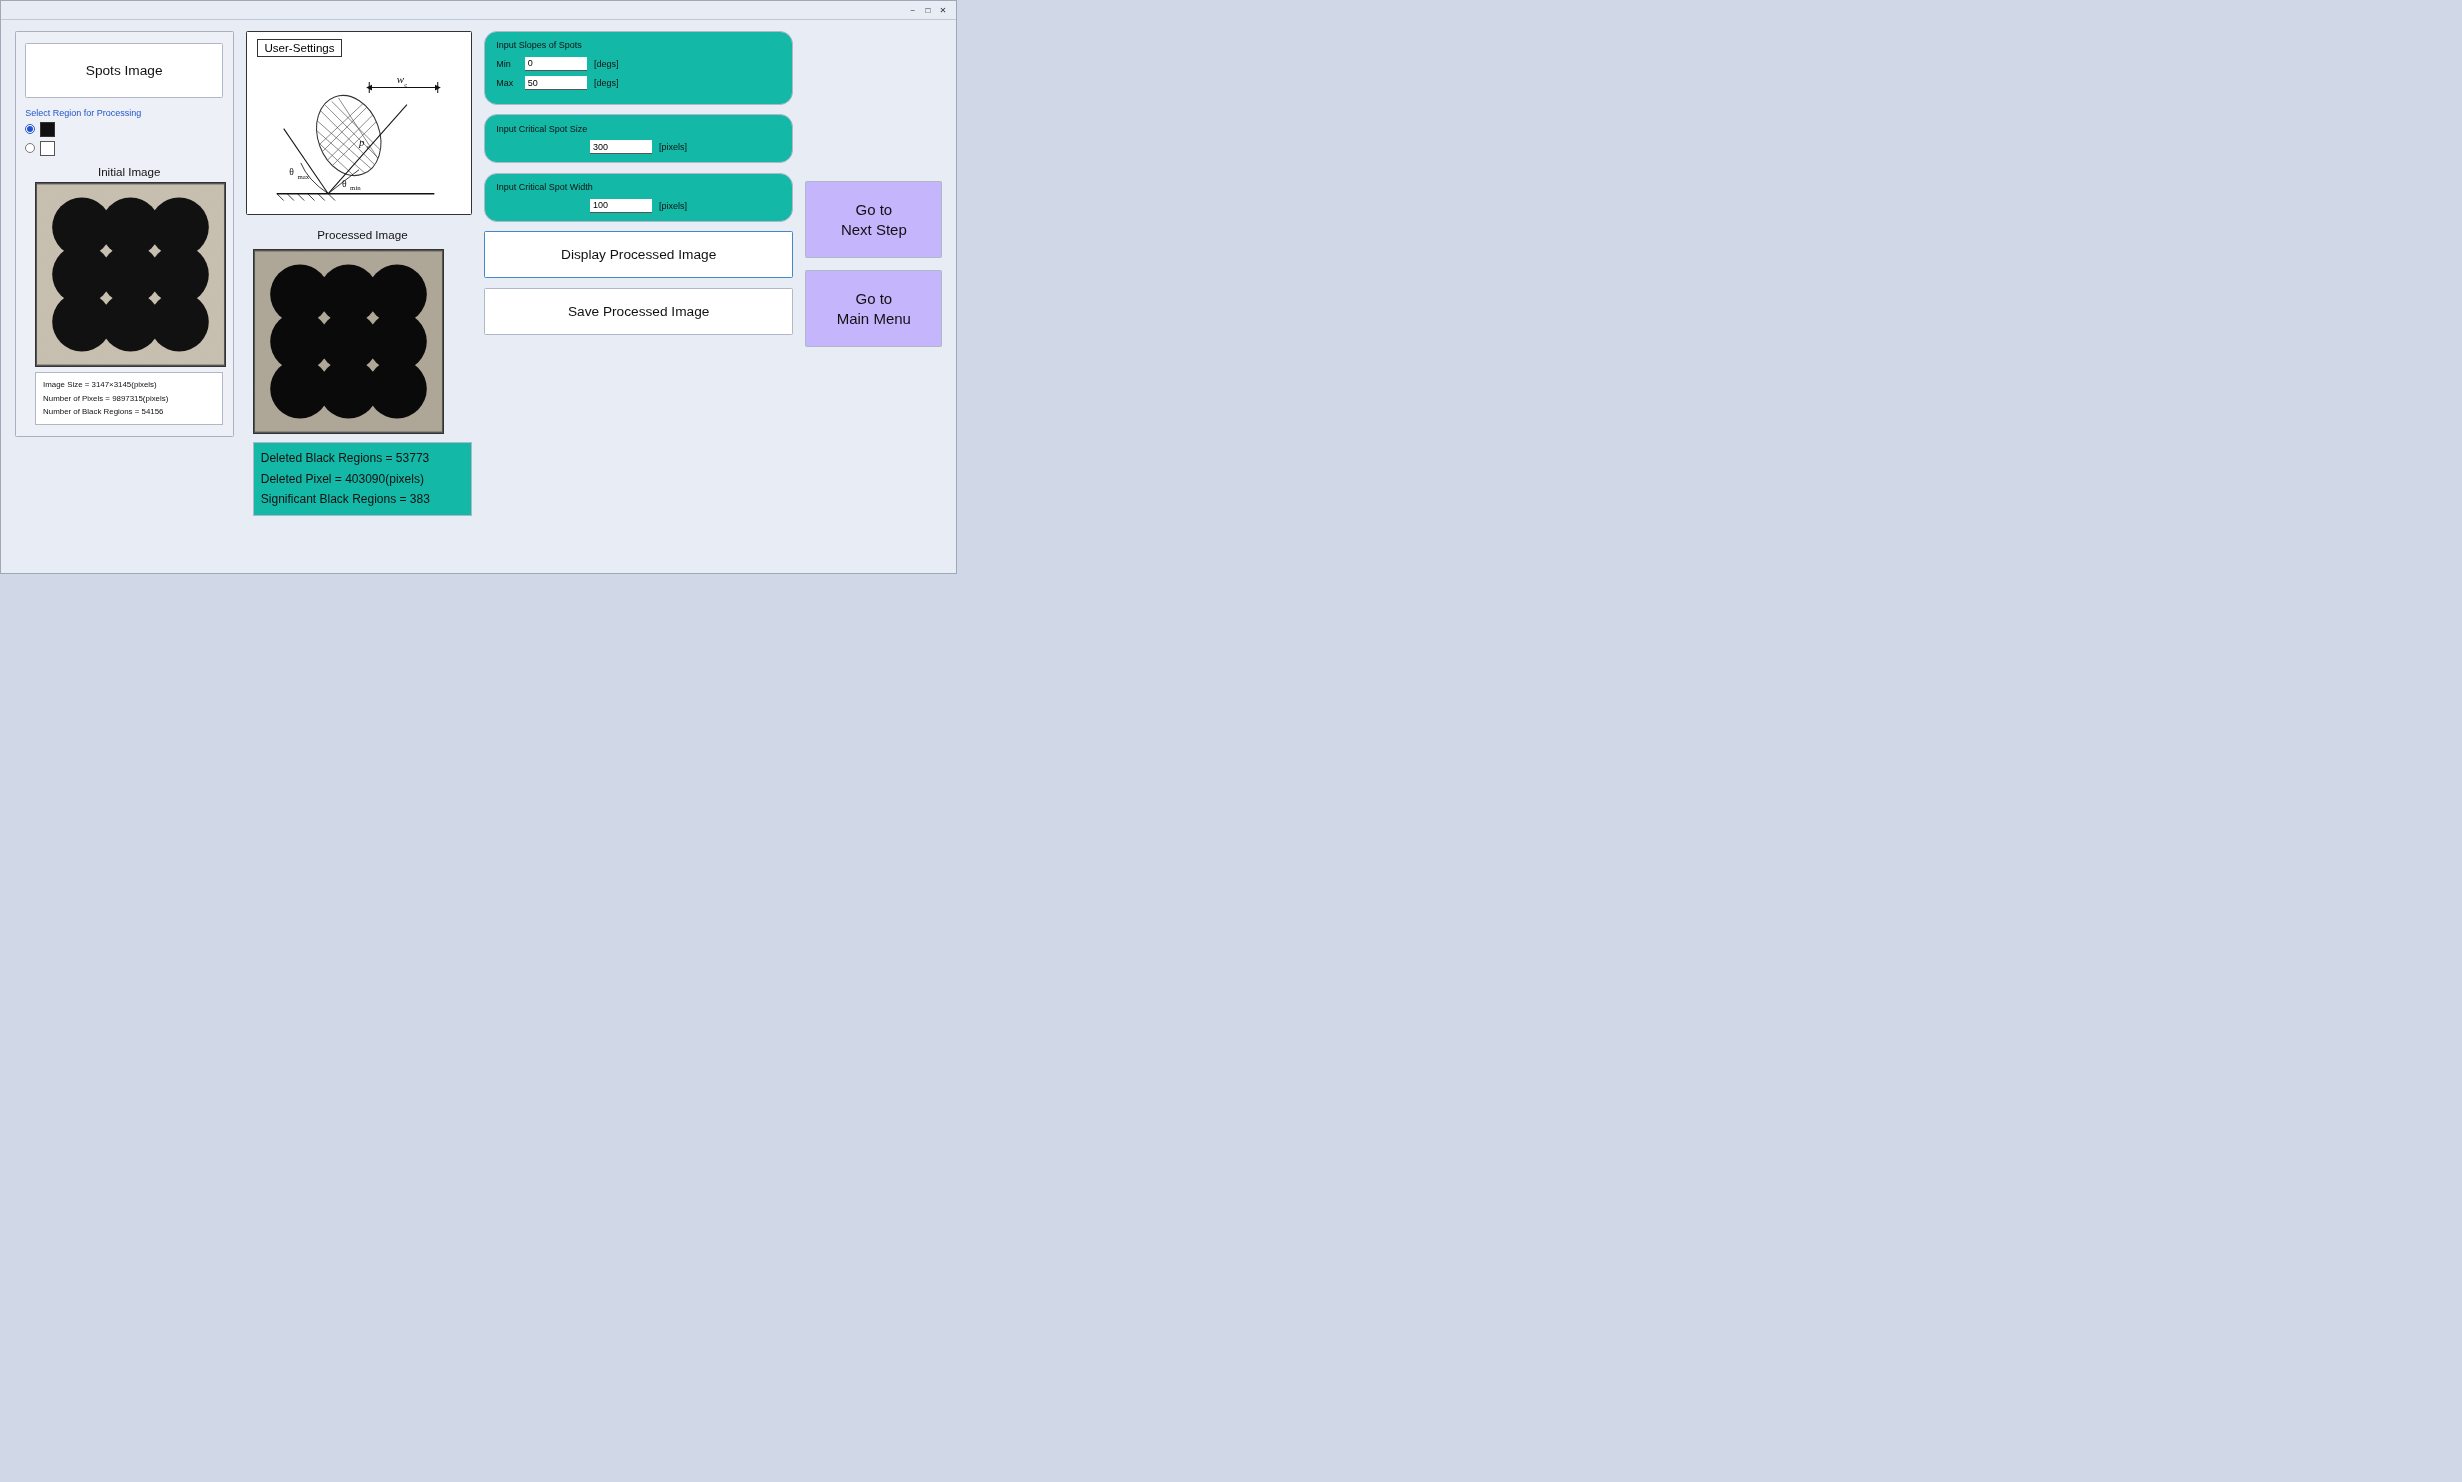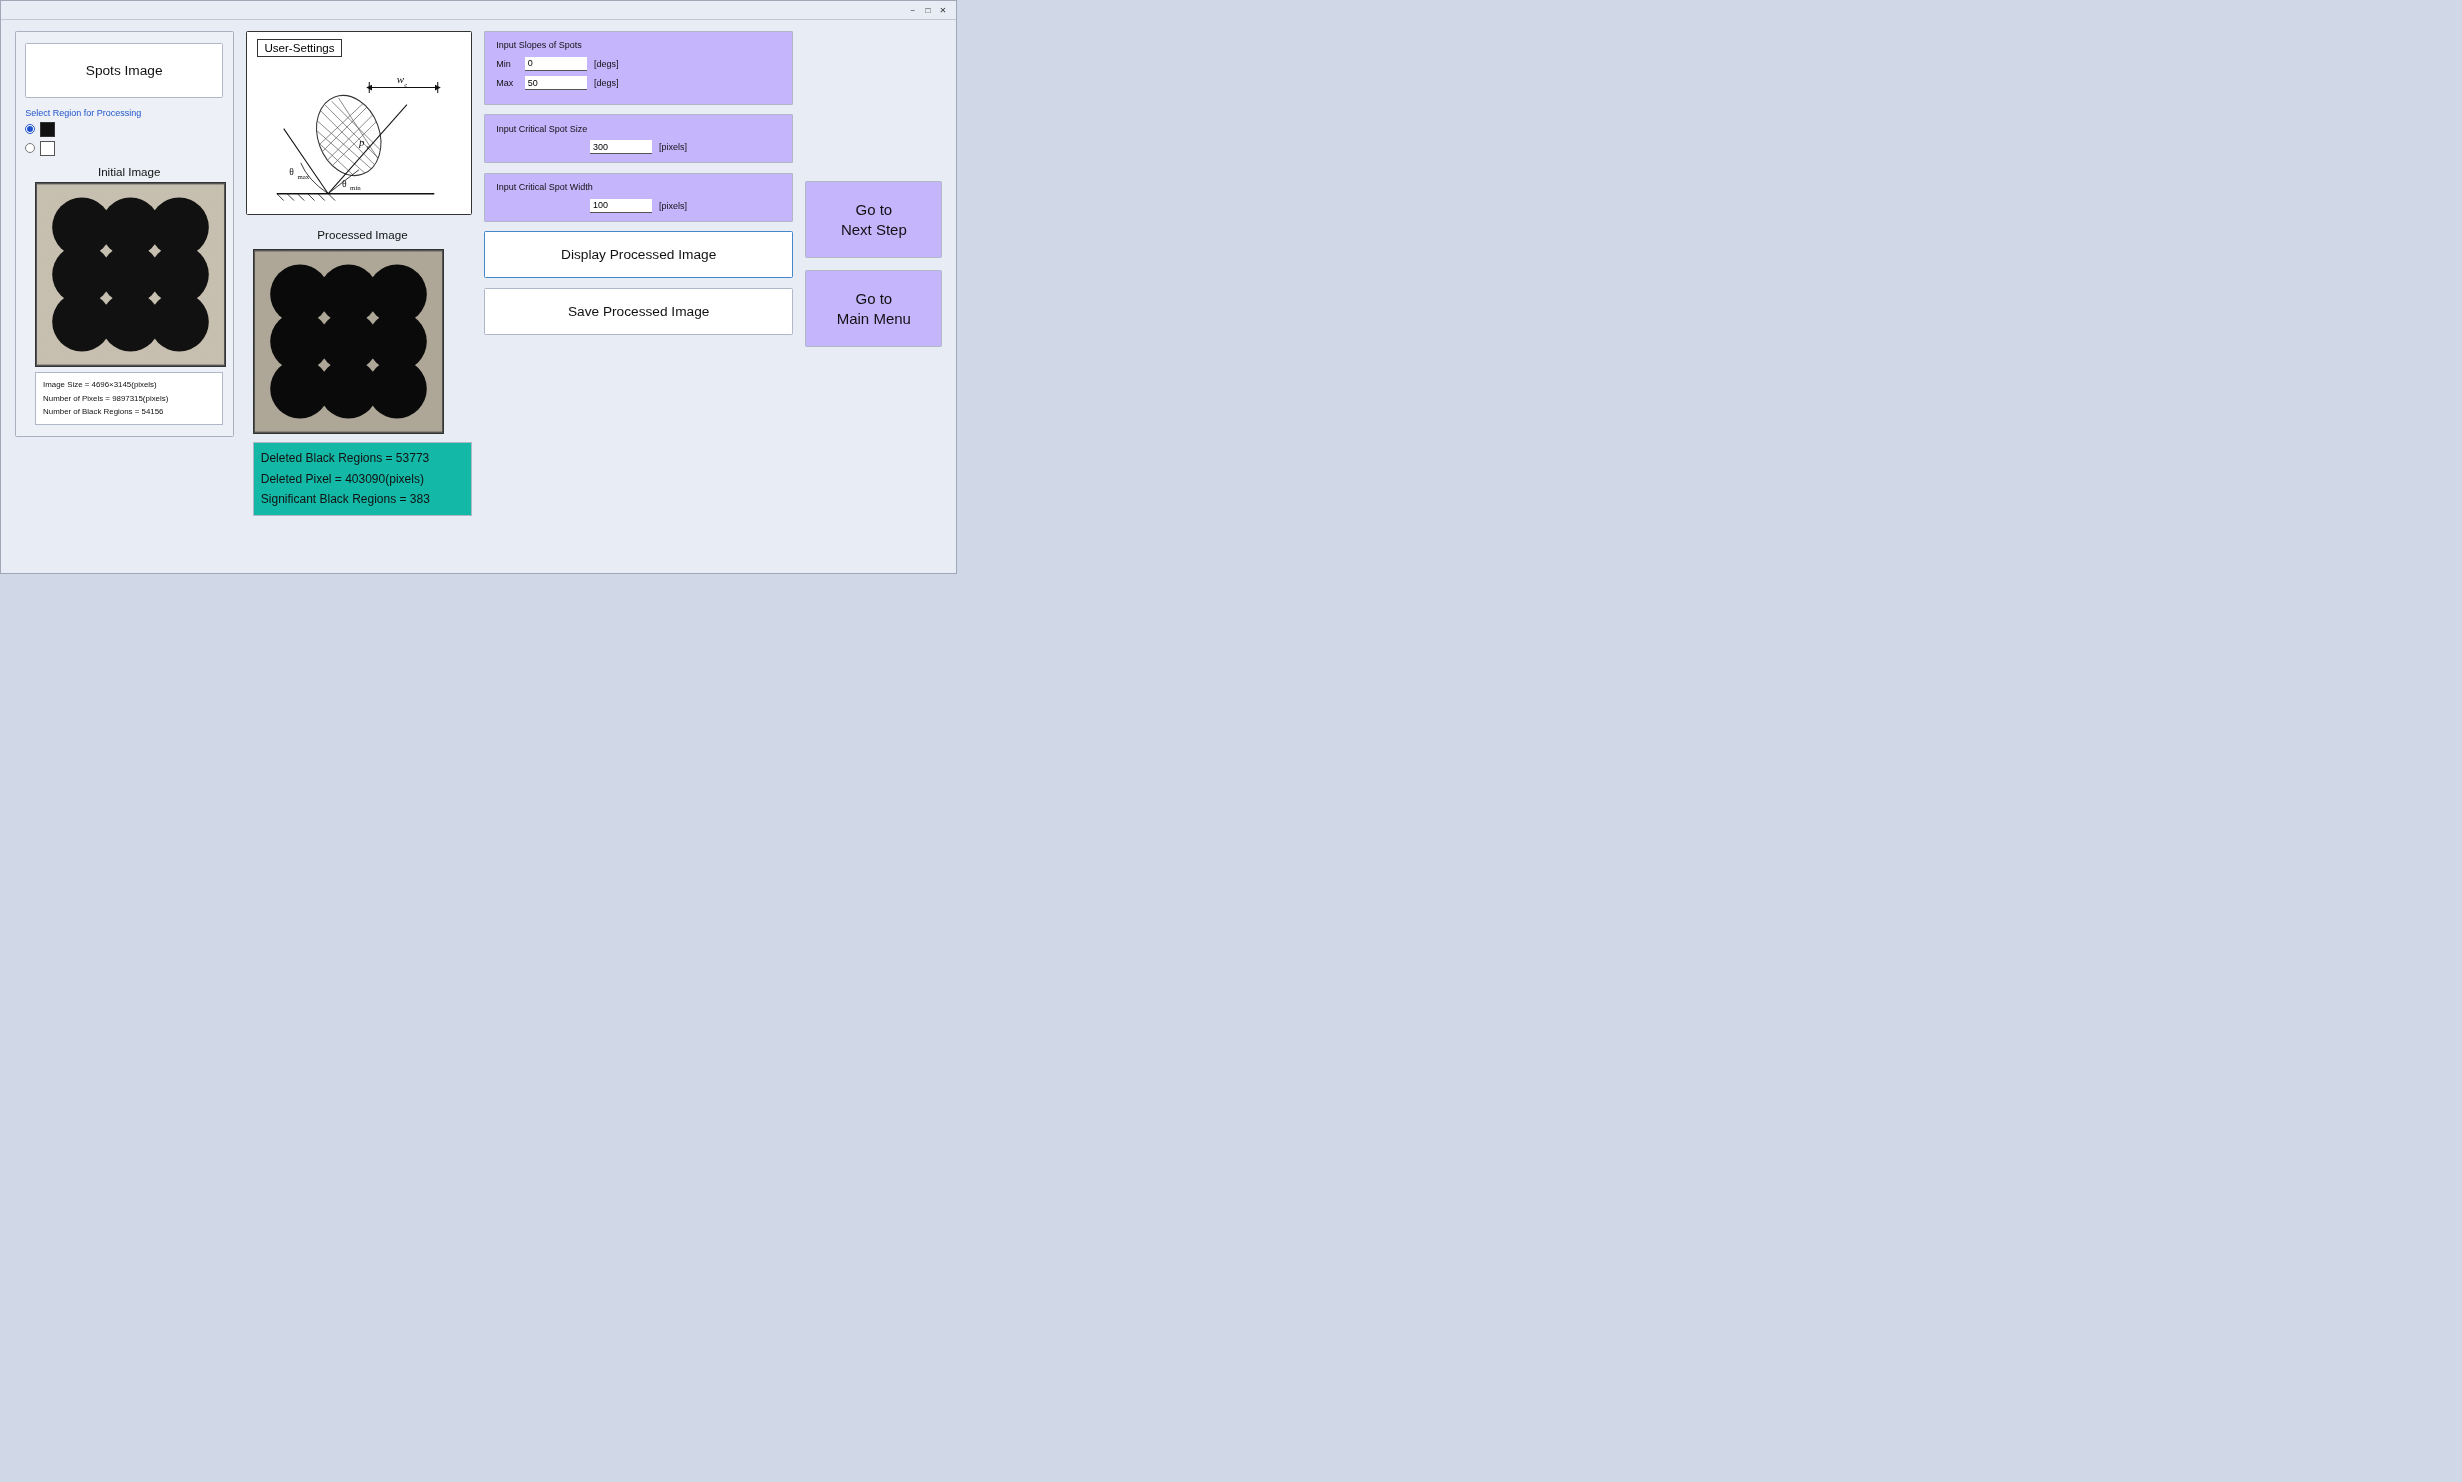--- a/index.html
+++ b/index.html
@@ -146,23 +146,23 @@
     
     .right-panel {
       display: flex;
       flex-direction: column;
       gap: 9.6px;
       flex: 1;
       min-width: 191px;
     }
     .settings-group {
       border: 1px solid #b0b8c8;
-      background: #c4b5fd;
+      background: #14b8a6;
       padding: 8.2px 11px 8.2px 11px;
-      border-radius: 1px;
+      border-radius: 13px;
     }
     .settings-group-title {
       font-size: 9px;
       color: #111;
       margin-bottom: 6.8px;
       font-weight: 400;
     }
     .input-row {
       display: flex;
       align-items: center;
@@ -297,21 +297,21 @@
             <circle cx="212" cy="65" r="44" fill="#111"></circle>
             <circle cx="68" cy="135" r="44" fill="#111"></circle>
             <circle cx="140" cy="135" r="44" fill="#111"></circle>
             <circle cx="212" cy="135" r="44" fill="#111"></circle>
             <circle cx="68" cy="205" r="44" fill="#111"></circle>
             <circle cx="140" cy="205" r="44" fill="#111"></circle>
             <circle cx="212" cy="205" r="44" fill="#111"></circle>
           </svg>
         </div>
         <div class="image-info">
-          <div>Image Size = 4696×3145(pixels)</div>
+          <div>Image Size = 3147×3145(pixels)</div>
           <div>Number of Pixels = 9897315(pixels)</div>
           <div>Number of Black Regions = 54156</div>
         </div>
       </div>
     </div>
 
     <div class="center-panel">
       <div class="user-settings-box">
         <div class="user-settings-title">User-Settings</div>
         <div class="settings-diagram">

